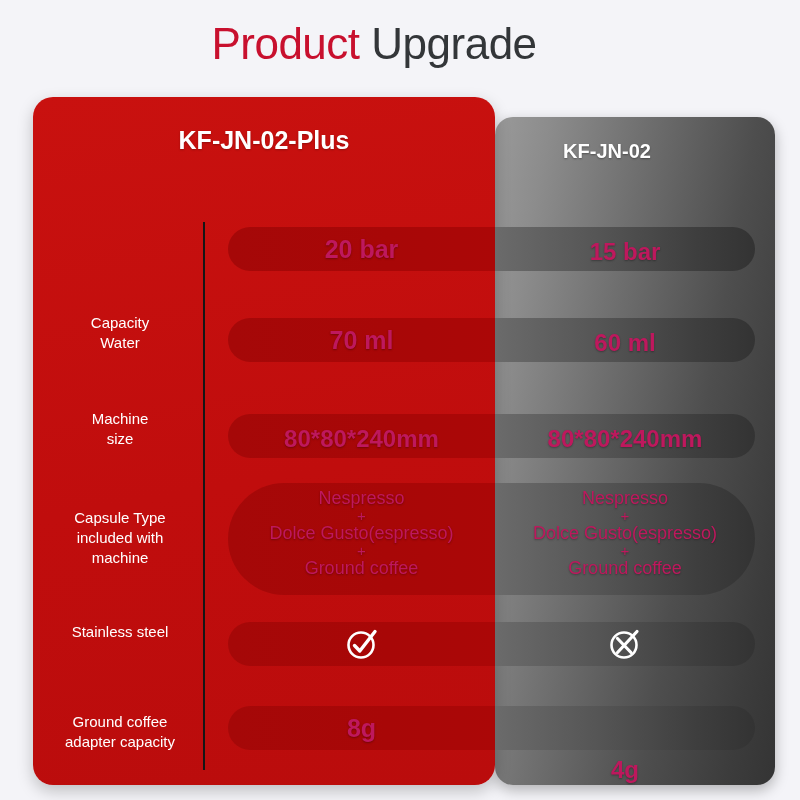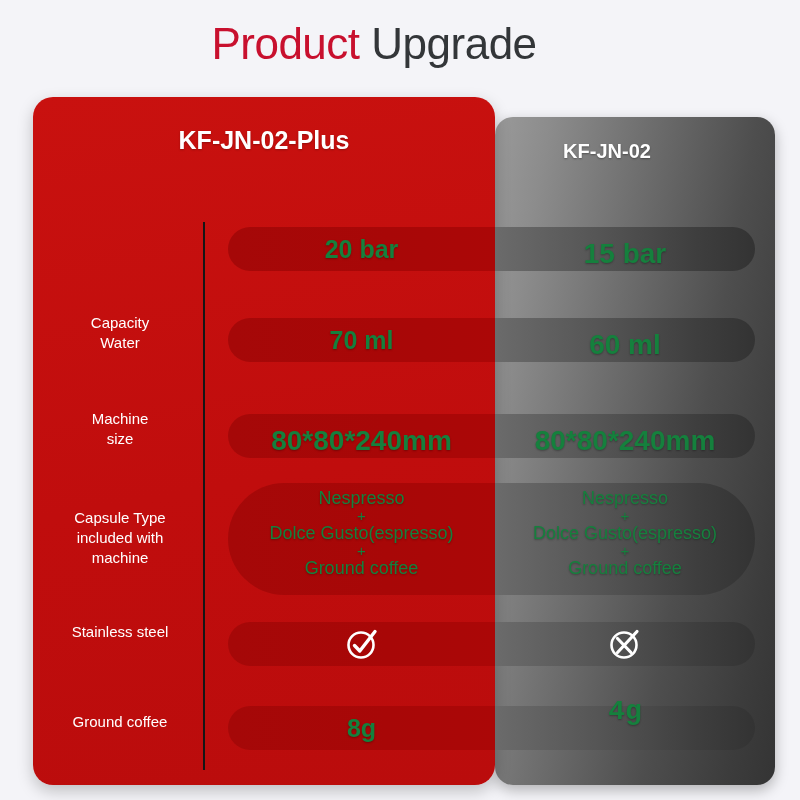--- a/index.html
+++ b/index.html
@@ -144,38 +144,38 @@
     color: #ffffff;
     font-size: 15px;
     line-height: 1.32;
     font-weight: normal;
   }
 
   
   .value {
     position: absolute;
     text-align: center;
-    color: #15803d;
+    color: #be185d;
     white-space: nowrap;
   }
   .value-new {
     left: 228px;
     width: 267px;
   }
   .value-old {
     left: 495px;
     width: 260px;
   }
   .value.big {
     font-size: 25px;
     font-weight: bold;
     text-shadow: 0 1px 2px rgba(0,0,0,0.3);
   }
   .value.med {
-    font-size: 28px;
+    font-size: 24px;
     font-weight: bold;
     text-shadow: 0 1px 2px rgba(0,0,0,0.3);
   }
   .value.multi {
     font-size: 18px;
     font-weight: normal;
     line-height: 1.12;
     text-shadow: 0 1px 2px rgba(0,0,0,0.3);
   }
   .value.multi .plus {
@@ -295,18 +295,19 @@
     </div>
   </div>
 
   <div class="row">
     <div class="row-pill" style="top:706px; height:44px;">
       <div class="pill-red"></div>
       <div class="pill-gray"></div>
     </div>
     <div class="row-label" style="top:712px;">
       <div>Ground coffee</div>
+      <div>adapter capacity</div>
     </div>
     <div class="value value-new big" style="top:714px;">8g</div>
-    <div class="value value-old med" style="top:696px;font-family:Liberation Mono, monospace;">4g</div>
+    <div class="value value-old med" style="top:756px;">4g</div>
   </div>
 
 </div>
 
 </body></html>

